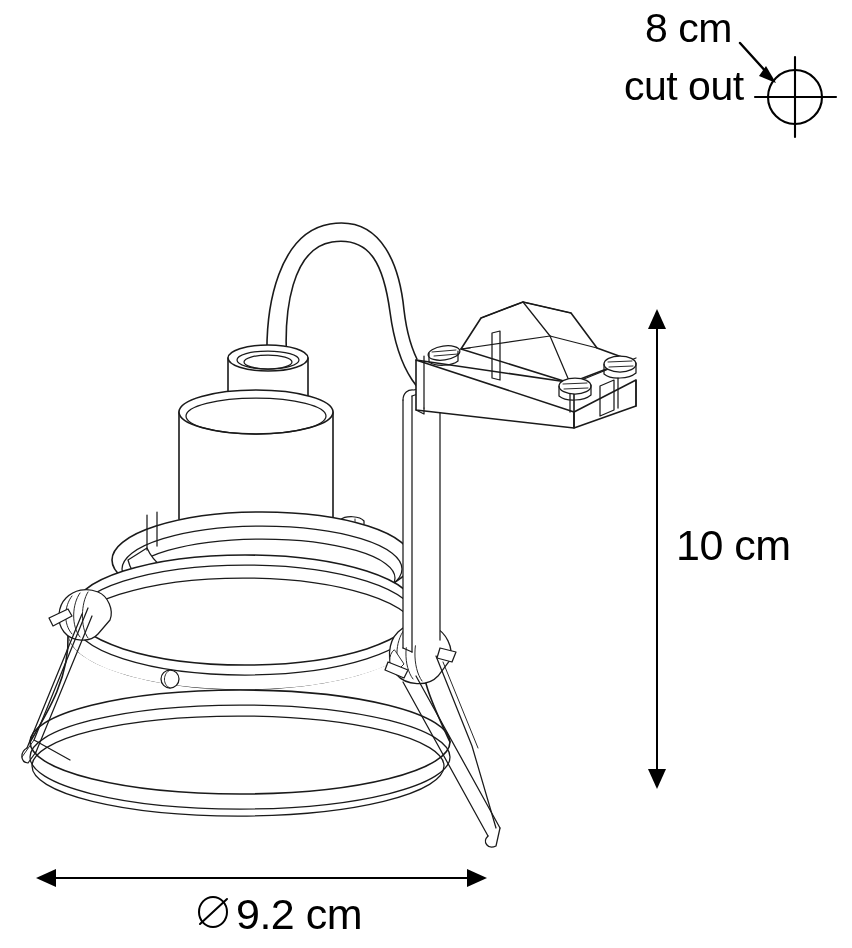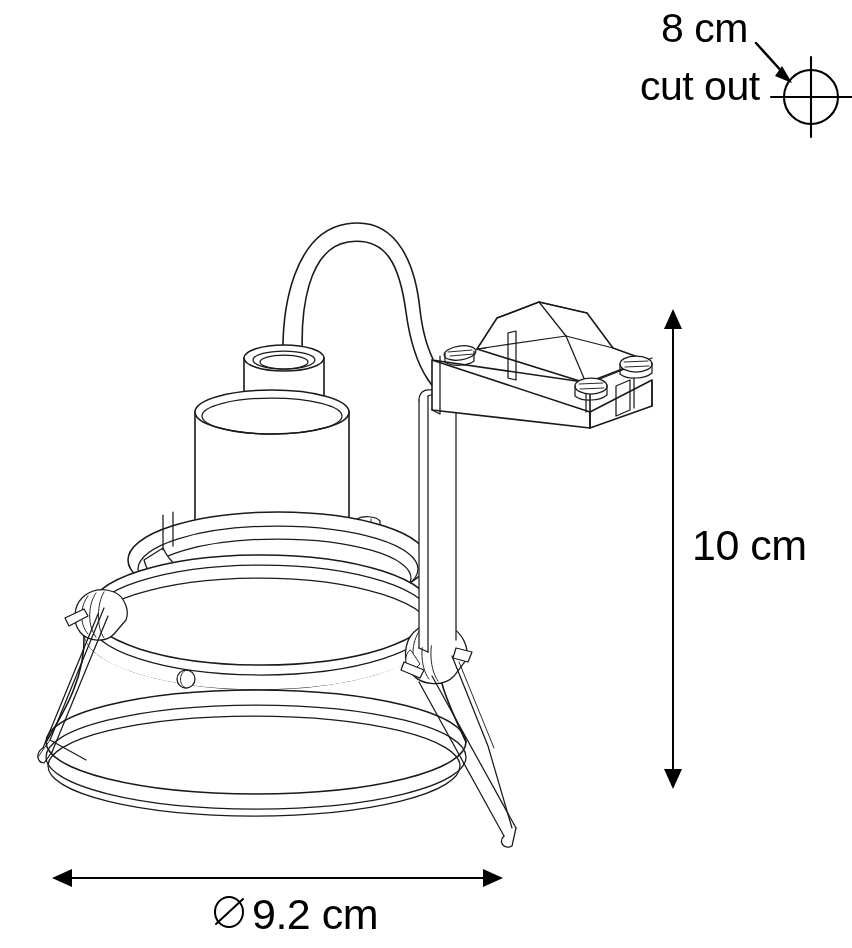--- a/index.html
+++ b/index.html
@@ -11,21 +11,21 @@
   body {
     width: 852px;
     height: 948px;
     font-family: "Liberation Sans", sans-serif;
     overflow: hidden;
     position: relative;
   }
   #drawing-root {
     position: absolute;
     top: 0;
-    left: 16px;
+    left: 0;
     width: 716px;
     height: 948px;
   }
   svg.sheet {
     display: block;
     width: 852px;
     height: 948px;
   }
   .ln {
     fill: none;

